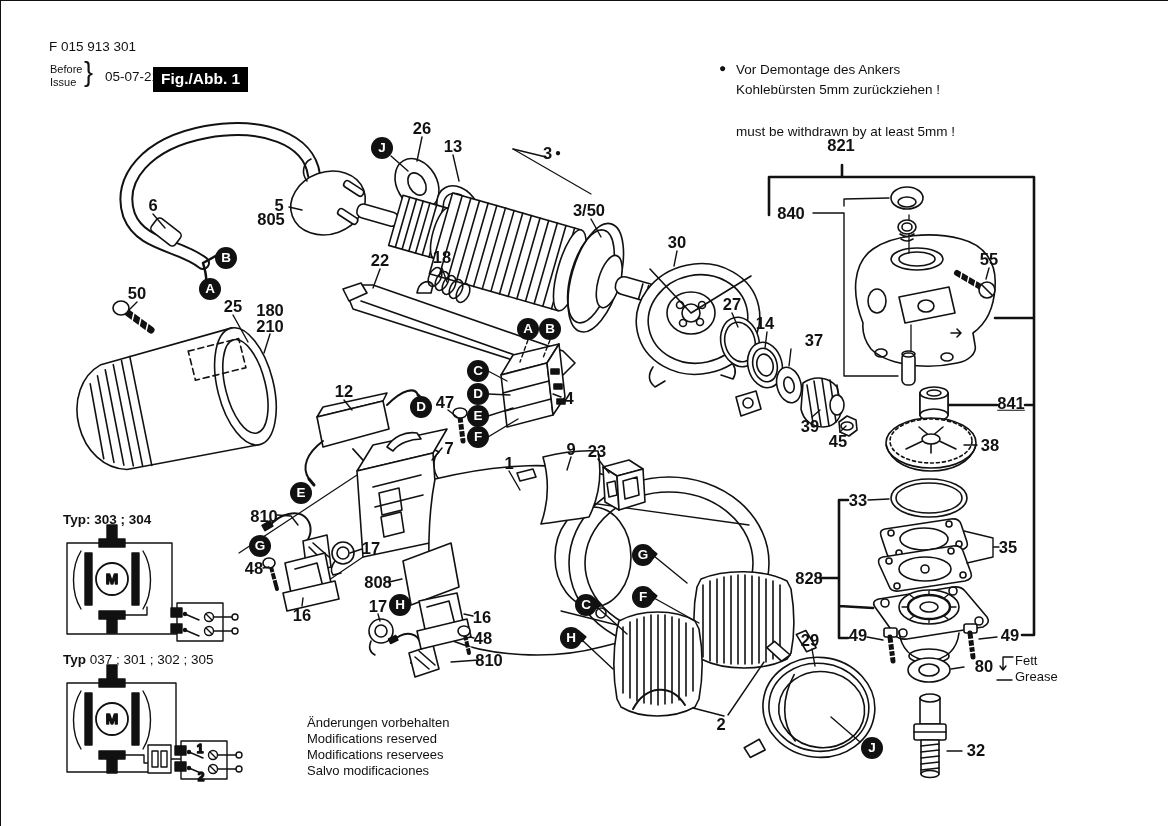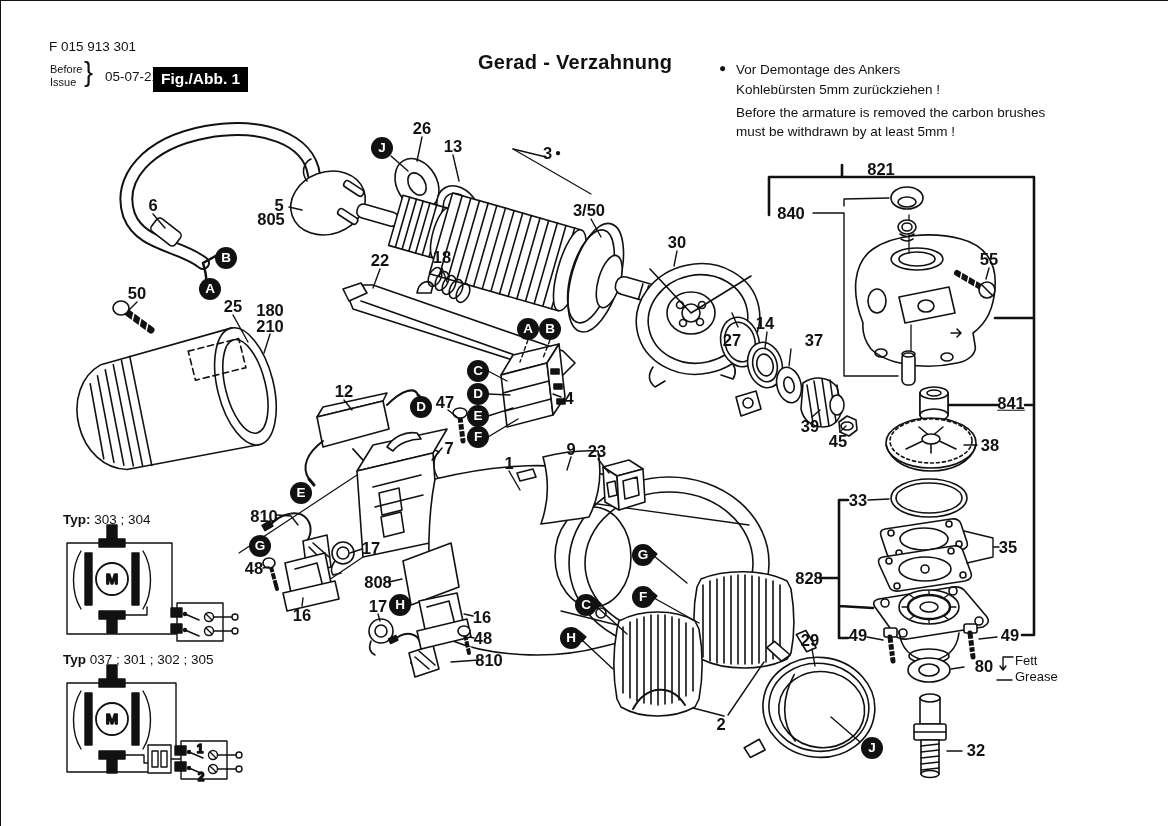--- a/index.html
+++ b/index.html
@@ -443,52 +443,56 @@
 </svg>
 
 <div class="abs hdr-part">F 015 913 301</div>
 <div class="abs hdr-stand">
   <div>Before</div>
       <div>Issue</div>
 </div>
 <div class="abs hdr-brace">}</div>
 <div class="abs hdr-date">05-07-21</div>
 <div class="abs figbox">Fig./Abb. 1</div>
-<div class="abs title">Gerad - Verzahnung</div>
 
 <div class="abs bullet">●</div>
 <div class="abs note" style="left:735px;top:61px;">Vor Demontage des Ankers</div>
 <div class="abs note" style="left:735px;top:81px;">Kohlebürsten 5mm zurückziehen !</div>
-<div class="abs note" style="left:735px;top:104px;">Before the armature is removed the carbon brushes</div>
 <div class="abs note" style="left:735px;top:123px;">must be withdrawn by at least 5mm !</div>
 
-<div class="abs typ" style="left:62px;top:511px;"><b>Typ:</b><span> 303 ; 304</span></div>
+<div class="abs typ" style="left:62px;top:511px;font-weight:bold;"><b>Typ:</b><span> 303 ; 304</span></div>
 <div class="abs typ" style="left:62px;top:651px;"><b>Typ</b><span> 037 ; 301 ; 302 ; 305</span></div>
 
 <div class="abs grease">
   <div>Fett</div>
       <div>Grease</div>
 </div>
 
+<div class="abs foot">
+  <div>Änderungen vorbehalten</div>
+  <div>Modifications reserved</div>
+  <div>Modifications reservees</div>
+  <div>Salvo modificaciones</div>
+</div>
 
 <div class="abs" id="callouts" style="left:0;top:0;width:100%;height:100%;">
       <div class="co" style="left: 421px; top: 127px;">26</div>
       <div class="co" style="left: 452px; top: 145px;">13</div>
       <div class="co" style="left: 551px; top: 152px;">3<span class="dot">●</span></div>
       <div class="co" style="left: 588px; top: 209px; text-align: center;">3/50</div>
-      <div class="co" style="left: 840px; top: 168px; margin-left: 40px;">821</div>
+      <div class="co" style="left: 840px; top: 144px;">821</div>
       <div class="co" style="left: 790px; top: 212px;">840</div>
       <div class="co" style="left: 988px; top: 258px;">55</div>
       <div class="co" style="left: 152px; top: 204px;">6</div>
       <div class="co" style="left: 278px; top: 204px;">5</div>
       <div class="co" style="left: 270px; top: 218px;">805</div>
       <div class="co" style="left: 379px; top: 259px;">22</div>
       <div class="co" style="left: 441px; top: 256px;">18</div>
       <div class="co" style="left: 676px; top: 241px;">30</div>
-      <div class="co" style="left: 731px; top: 303px; margin-top: 36px;">27</div>
+      <div class="co" style="left: 731px; top: 303px;">27</div>
       <div class="co" style="left: 764px; top: 322px;">14</div>
       <div class="co" style="left: 813px; top: 339px; text-align: right;">37</div>
       <div class="co" style="left: 136px; top: 292px;">50</div>
       <div class="co" style="left: 232px; top: 305px;">25</div>
       <div class="co" style="left: 269px; top: 309px;">180</div>
       <div class="co" style="left: 269px; top: 325px;">210</div>
       <div class="co" style="left: 343px; top: 390px;">12</div>
       <div class="co" style="left: 444px; top: 401px;">47</div>
       <div class="co" style="left: 448px; top: 447px;">7</div>
       <div class="co" style="left: 568px; top: 397px;">4</div>

